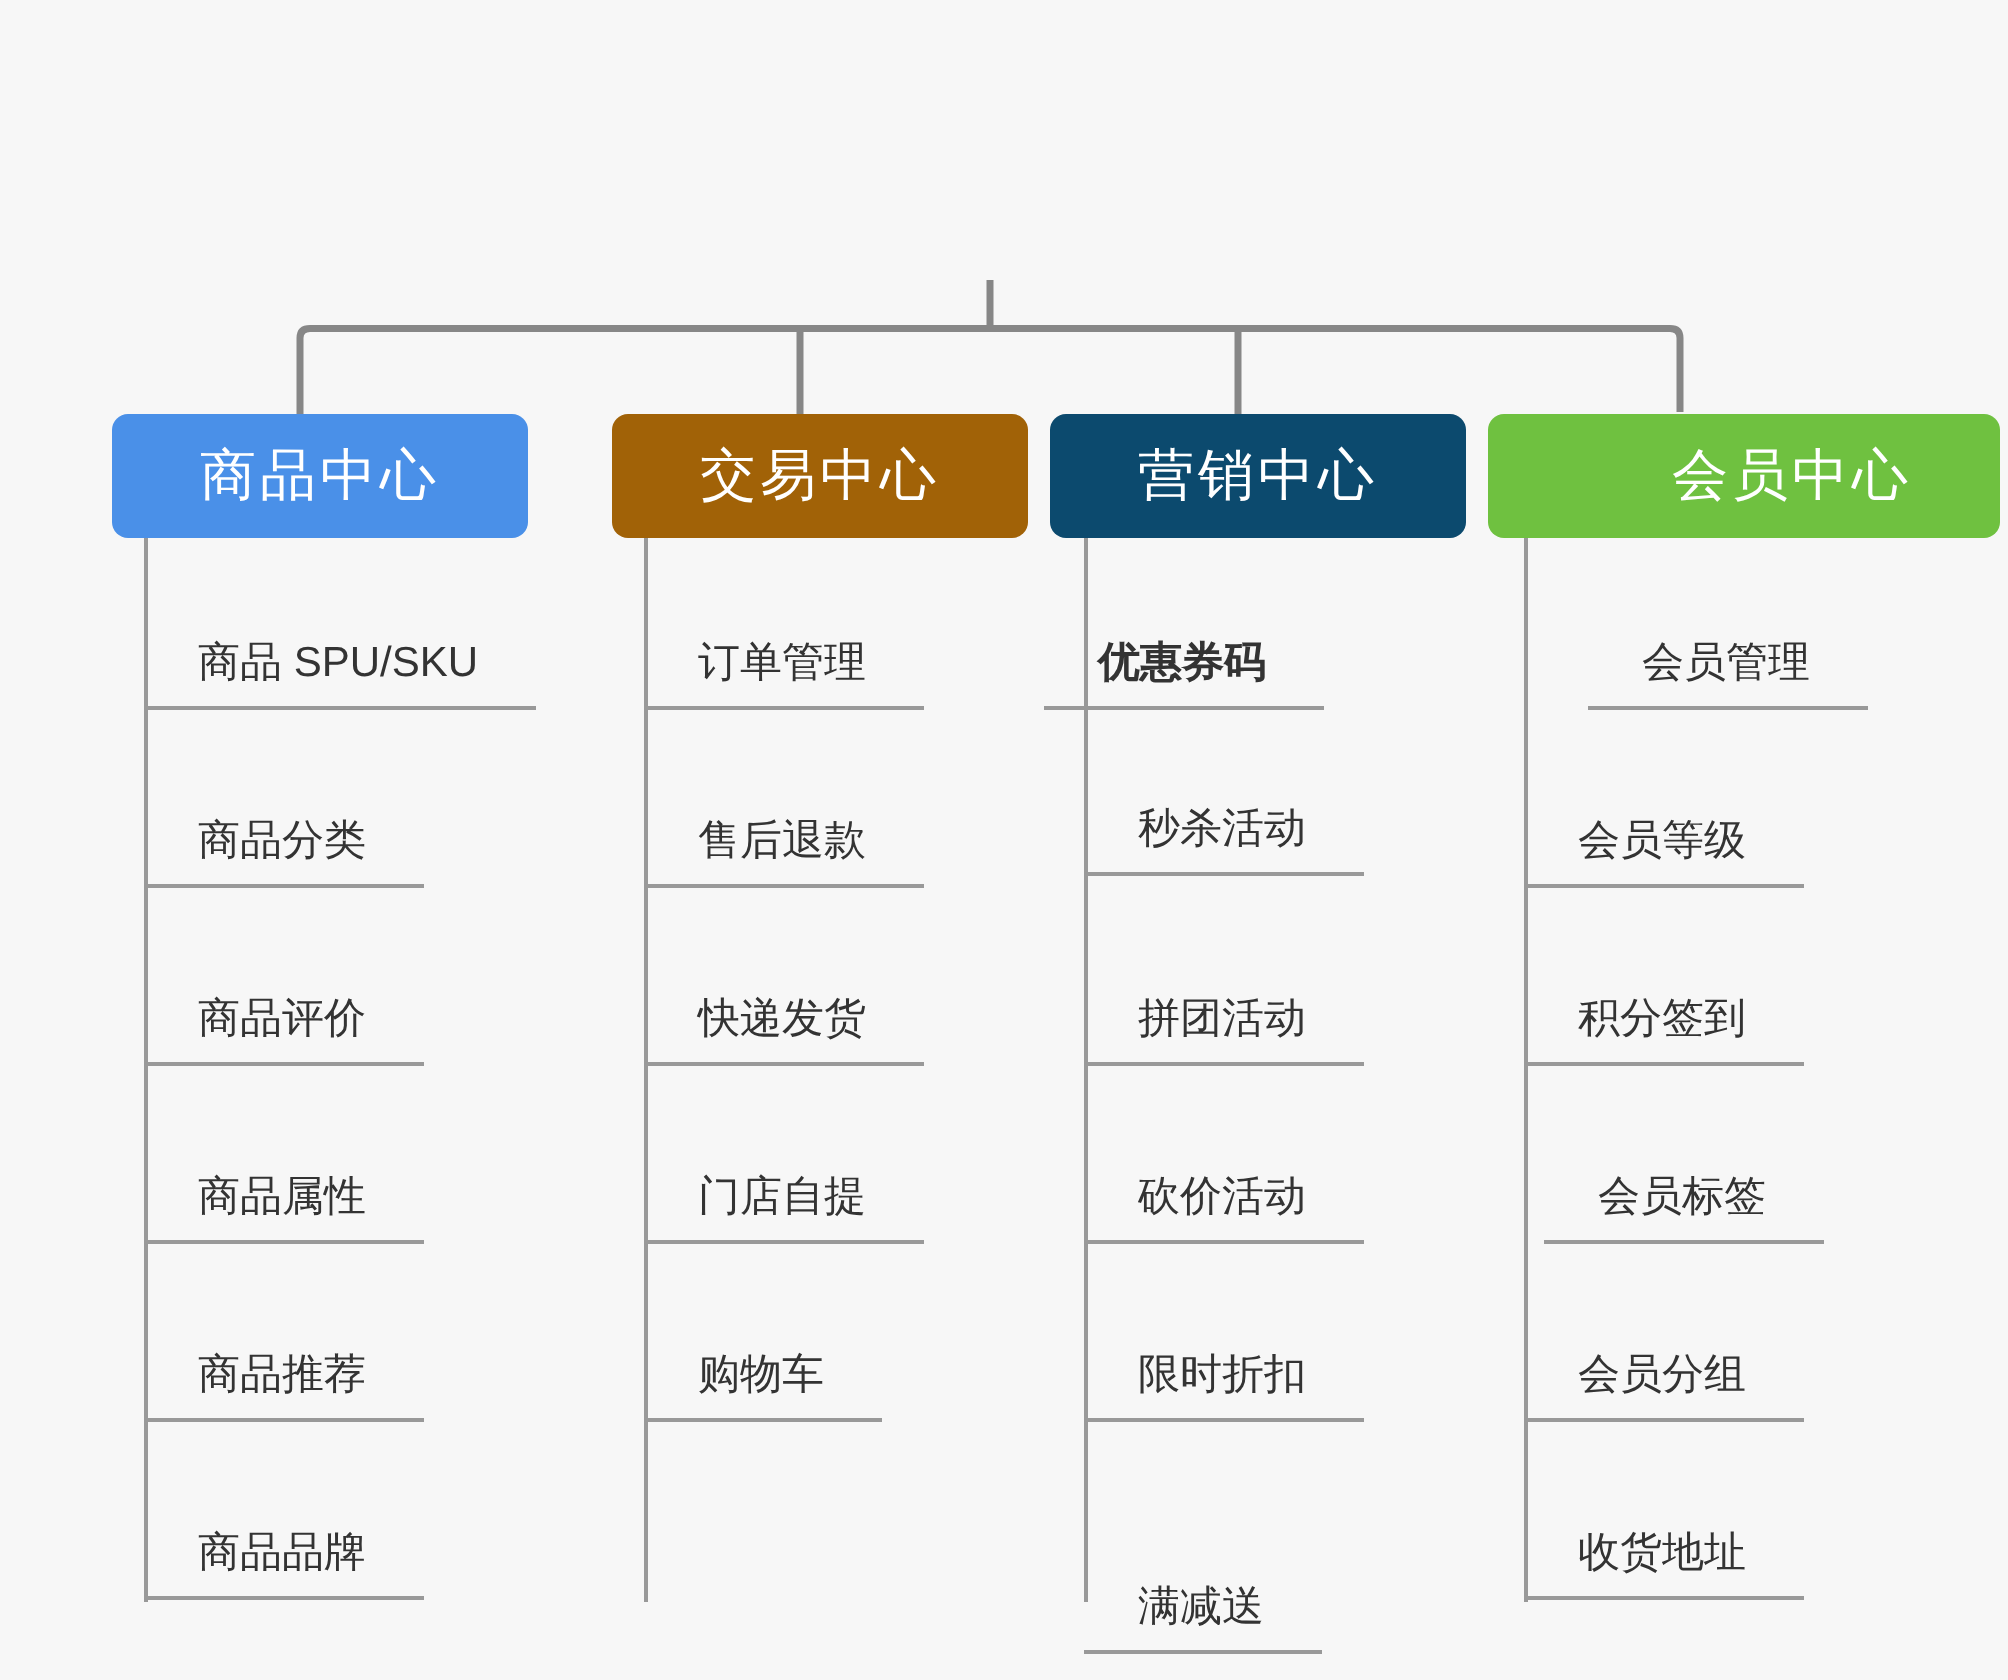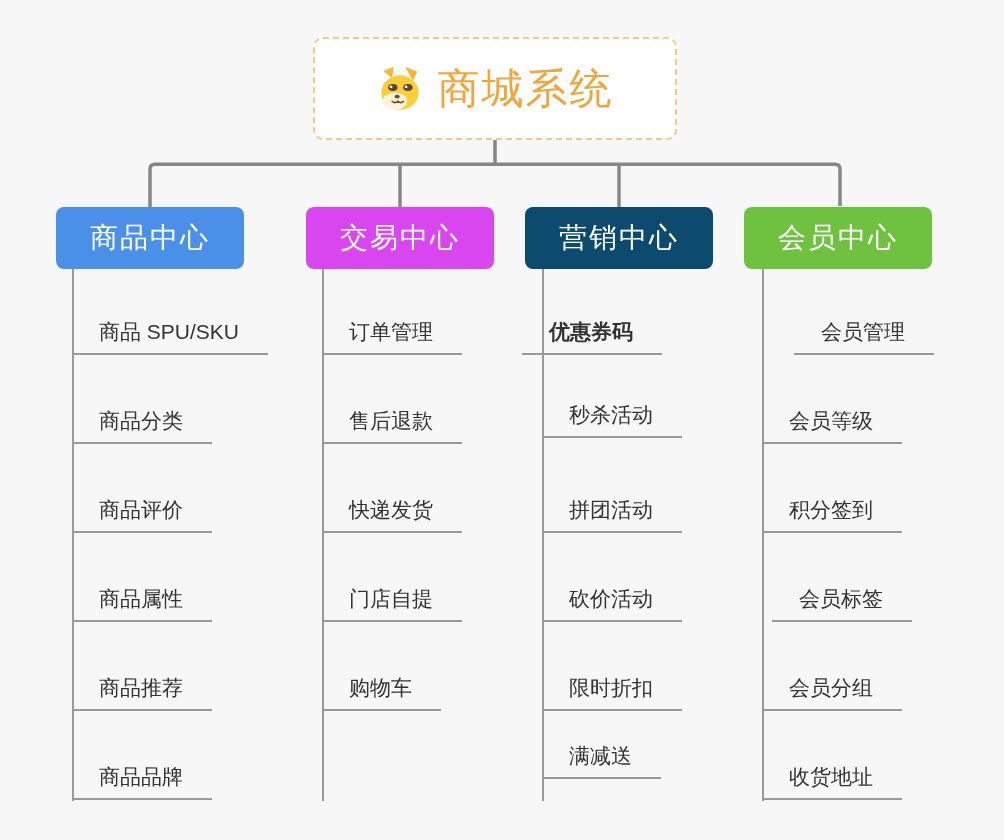--- a/index.html
+++ b/index.html
@@ -40,21 +40,21 @@
     color: #F0A63C;
     white-space: nowrap;
   }
   .doge-icon {
     width: 46px; height: 46px;
     display: inline-flex;
   }
   .branch-node {
     position: absolute;
     top: 207px;
-    width: 188px; height: 62px;
+    width: 208px; height: 62px;
     border-radius: 8px;
     display: flex;
     align-items: center;
     justify-content: center;
     color: #FFFFFF;
     font-size: 28px;
     letter-spacing: 2px;
     white-space: nowrap;
     cursor: pointer;
   }
@@ -84,64 +84,47 @@
 
   <svg class="connectors" viewBox="0 0 1004 840" xmlns="http://www.w3.org/2000/svg">
     <g stroke="#878787" stroke-width="3.5" fill="none">
       <path d="M495 140 L495 165"></path>
       <path d="M150 207 L150 169 Q150 164.2 155 164.2 L835 164.2 Q840 164.2 840 169 L840 206"></path>
       <path d="M400 165 L400 207"></path>
       <path d="M619 165 L619 207"></path>
     </g>
   </svg>
 
-  <div class="root-node">
-    <span class="doge-icon">
-      <svg viewBox="0 0 64 64" width="46" height="46" xmlns="http://www.w3.org/2000/svg">
-        <polygon points="9,7 23,1 21,17" fill="#F5B52E"></polygon>
-        <polygon points="39,1 56,8 50,20" fill="#F5B52E"></polygon>
-        <ellipse cx="32" cy="37" rx="26" ry="24" fill="#FACD3B"></ellipse>
-        <ellipse cx="25" cy="49" rx="17" ry="12" fill="#FDF3D8"></ellipse>
-        <ellipse cx="22" cy="30" rx="6.5" ry="4.8" fill="#5A4632"></ellipse>
-        <circle cx="19.5" cy="29" r="2" fill="#FFFFFF"></circle>
-        <ellipse cx="43" cy="30" rx="6.5" ry="4.8" fill="#5A4632"></ellipse>
-        <circle cx="40.5" cy="29" r="2" fill="#FFFFFF"></circle>
-        <ellipse cx="28" cy="42.5" rx="3.6" ry="2.6" fill="#6B4A2B"></ellipse>
-        <path d="M21 49 Q25 53 29 49 Q33 53 37 49" stroke="#6B4A2B" stroke-width="2.2" fill="none" stroke-linecap="round"></path>
-      </svg>
-    </span>
-    <span class="root-label">商城系统</span>
-  </div>
 
   <div id="branches-layer">
       <div class="branch-node" style="left: 56px; background: rgb(74, 144, 232);">商品中心</div>
       <div class="column-line" style="left: 72px;"></div>
       <div class="leaf-node" style="left: 72px; top: 316px;">商品 SPU/SKU</div>
       <div class="leaf-node" style="left: 72px; top: 405px;">商品分类</div>
       <div class="leaf-node" style="left: 72px; top: 494px;">商品评价</div>
       <div class="leaf-node" style="left: 72px; top: 583px; text-align: center;">商品属性</div>
       <div class="leaf-node" style="left: 72px; top: 672px; text-align: right;">商品推荐</div>
       <div class="leaf-node" style="left: 72px; top: 761px;">商品品牌</div>
-      <div class="branch-node" style="left: 306px; background: #d946ef;">交易中心</div>
+      <div class="branch-node" style="left: 306px; background: #a16207;">交易中心</div>
       <div class="column-line" style="left: 322px;"></div>
       <div class="leaf-node" style="left: 322px; top: 316px;">订单管理</div>
       <div class="leaf-node" style="left: 322px; top: 405px;">售后退款</div>
       <div class="leaf-node" style="left: 322px; top: 494px;">快递发货</div>
       <div class="leaf-node" style="left: 322px; top: 583px;">门店自提</div>
       <div class="leaf-node" style="left: 322px; top: 672px;">购物车</div>
       <div class="leaf-node" style="left: 322px; top: 803px; margin-top: 44px;">销售分佣</div>
       <div class="branch-node" style="left: 525px; background: #0c4a6e;">营销中心</div>
       <div class="column-line" style="left: 542px;"></div>
       <div class="leaf-node" style="left: 522px; top: 316px; font-weight: bold;">优惠券码</div>
       <div class="leaf-node" style="left: 542px; top: 399px;">秒杀活动</div>
       <div class="leaf-node" style="left: 542px; top: 494px;">拼团活动</div>
       <div class="leaf-node" style="left: 542px; top: 583px;">砍价活动</div>
       <div class="leaf-node" style="left: 542px; top: 672px;">限时折扣</div>
-      <div class="leaf-node" style="left: 542px; top: 740px;">满减送</div>
-      <div class="branch-node" style="left: 744px; background: rgb(111, 193, 64);">会员中心</div>
+      <div class="leaf-node" style="left: 542px; top: 788px;">满减送</div>
+      <div class="branch-node" style="left: 744px; background: rgb(111, 193, 64); padding-left: 48px;">会员中心</div>
       <div class="column-line" style="left: 762px;"></div>
       <div class="leaf-node" style="left: 794px; top: 316px;">会员管理</div>
       <div class="leaf-node" style="left: 762px; top: 405px;">会员等级</div>
       <div class="leaf-node" style="left: 762px; top: 494px;">积分签到</div>
       <div class="leaf-node" style="left: 762px; top: 583px; margin-left: 10px;">会员标签</div>
       <div class="leaf-node" style="left: 762px; top: 672px;">会员分组</div>
       <div class="leaf-node" style="left: 762px; top: 761px;">收货地址</div>
     </div>
 
 </div>

